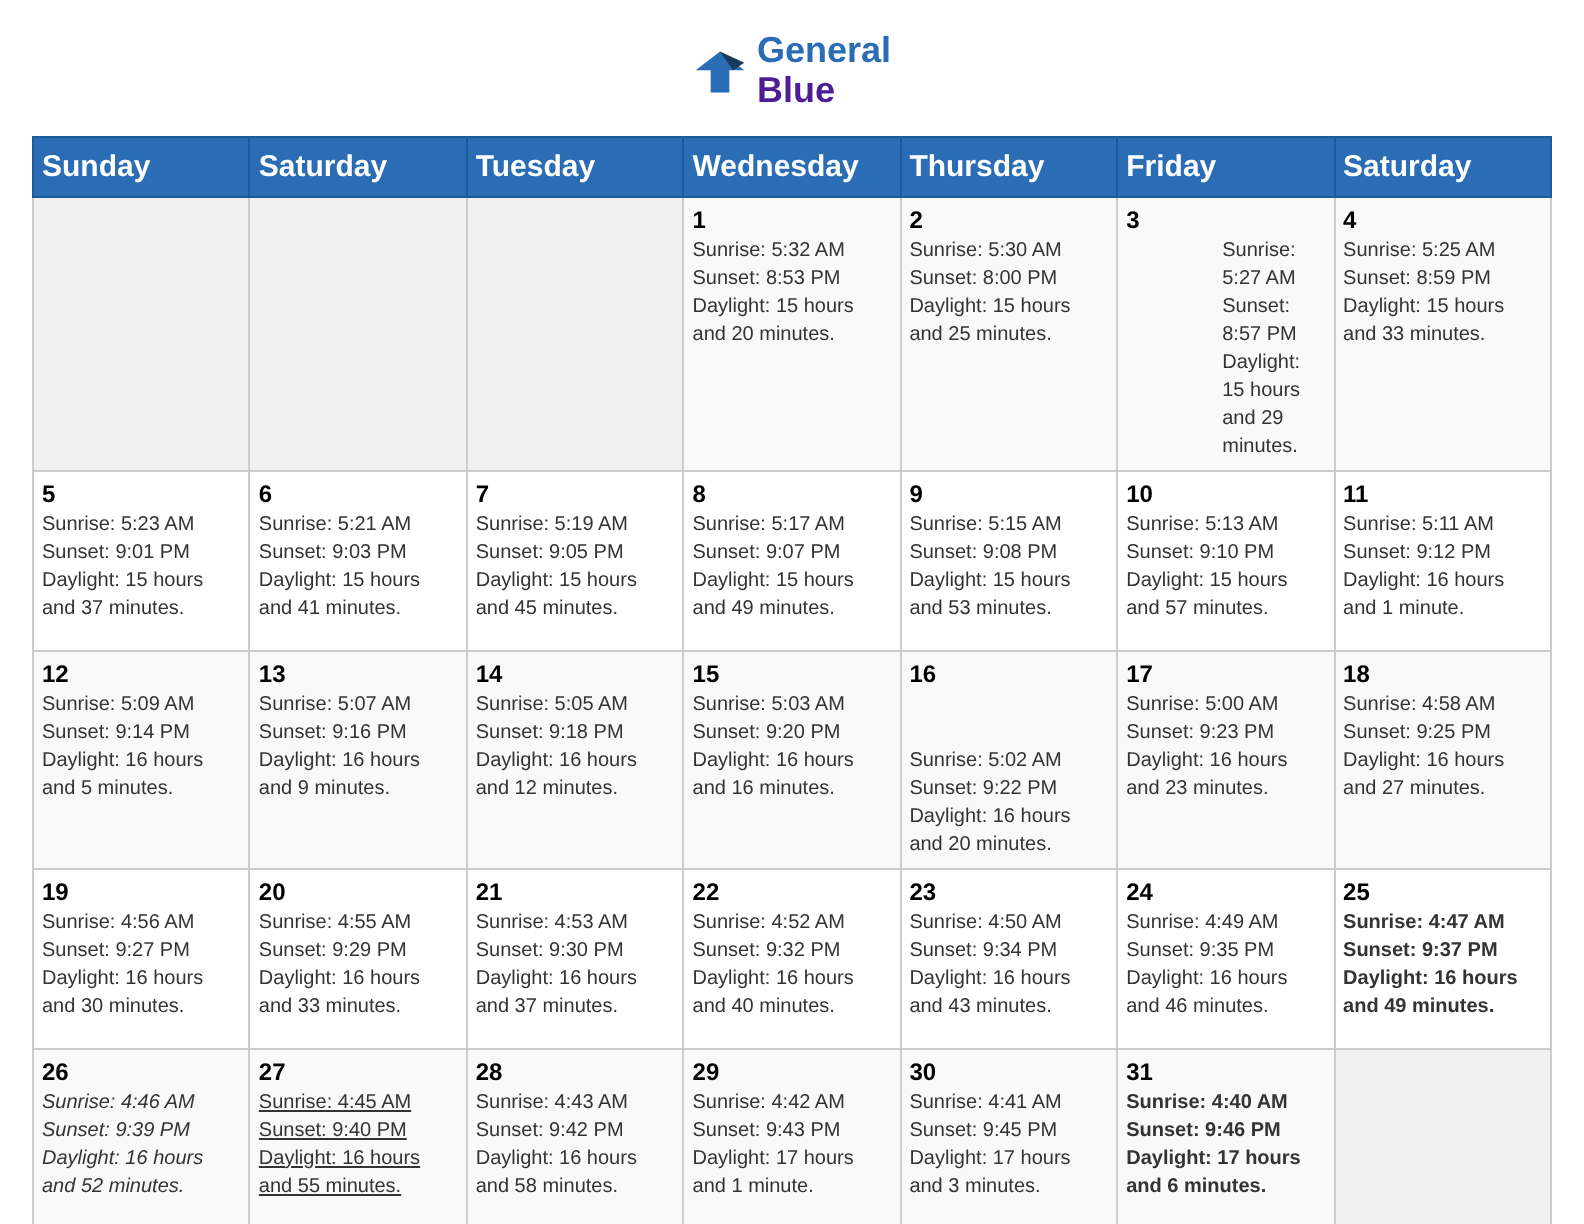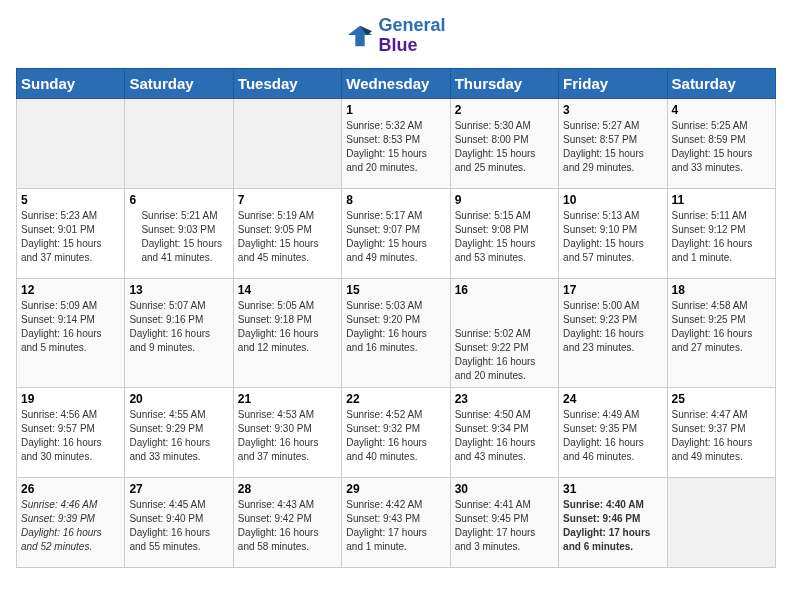--- a/index.html
+++ b/index.html
@@ -136,21 +136,21 @@
         </td>
         <td>
           <div class="day-num">2</div>
           <div class="day-info" style="white-space: pre-line;">Sunrise: 5:30 AM
 Sunset: 8:00 PM
 Daylight: 15 hours
 and 25 minutes.</div>
         </td>
         <td>
           <div class="day-num">3</div>
-          <div class="day-info" style="white-space: pre-line;">Sunrise: 5:27 AM
+          <div class="day-info" style="white-space: pre-line; margin-left: 48px;">Sunrise: 5:27 AM
 Sunset: 8:57 PM
 Daylight: 15 hours
 and 29 minutes.</div>
         </td>
         <td>
           <div class="day-num">4</div>
           <div class="day-info" style="white-space: pre-line;">Sunrise: 5:25 AM
 Sunset: 8:59 PM
 Daylight: 15 hours
 and 33 minutes.</div>
@@ -159,21 +159,21 @@
       <tr>
         <td>
           <div class="day-num">5</div>
           <div class="day-info" style="white-space: pre-line;">Sunrise: 5:23 AM
 Sunset: 9:01 PM
 Daylight: 15 hours
 and 37 minutes.</div>
         </td>
         <td>
           <div class="day-num">6</div>
-          <div class="day-info" style="white-space: pre-line; margin-left: 12px;">Sunrise: 5:21 AM
+          <div class="day-info" style="white-space: pre-line;">Sunrise: 5:21 AM
 Sunset: 9:03 PM
 Daylight: 15 hours
 and 41 minutes.</div>
         </td>
         <td>
           <div class="day-num">7</div>
           <div class="day-info" style="white-space: pre-line;">Sunrise: 5:19 AM
 Sunset: 9:05 PM
 Daylight: 15 hours
 and 45 minutes.</div>
@@ -255,21 +255,21 @@
           <div class="day-info" style="white-space: pre-line;">Sunrise: 4:58 AM
 Sunset: 9:25 PM
 Daylight: 16 hours
 and 27 minutes.</div>
         </td>
       </tr>
       <tr>
         <td>
           <div class="day-num">19</div>
           <div class="day-info" style="white-space: pre-line;">Sunrise: 4:56 AM
-Sunset: 9:57 PM
+Sunset: 9:27 PM
 Daylight: 16 hours
 and 30 minutes.</div>
         </td>
         <td>
           <div class="day-num">20</div>
           <div class="day-info" style="white-space: pre-line;">Sunrise: 4:55 AM
 Sunset: 9:29 PM
 Daylight: 16 hours
 and 33 minutes.</div>
         </td>
@@ -296,37 +296,37 @@
         </td>
         <td>
           <div class="day-num">24</div>
           <div class="day-info" style="white-space: pre-line;">Sunrise: 4:49 AM
 Sunset: 9:35 PM
 Daylight: 16 hours
 and 46 minutes.</div>
         </td>
         <td>
           <div class="day-num">25</div>
-          <div class="day-info" style="white-space: pre-line;">Sunrise: 4:47 AM
+          <div class="day-info" style="white-space: pre-line; font-weight: bold;">Sunrise: 4:47 AM
 Sunset: 9:37 PM
 Daylight: 16 hours
 and 49 minutes.</div>
         </td>
       </tr>
       <tr>
         <td>
           <div class="day-num">26</div>
           <div class="day-info" style="white-space: pre-line; font-style: italic;">Sunrise: 4:46 AM
 Sunset: 9:39 PM
 Daylight: 16 hours
 and 52 minutes.</div>
         </td>
         <td>
           <div class="day-num">27</div>
-          <div class="day-info" style="white-space: pre-line;">Sunrise: 4:45 AM
+          <div class="day-info" style="white-space: pre-line; text-decoration: underline;">Sunrise: 4:45 AM
 Sunset: 9:40 PM
 Daylight: 16 hours
 and 55 minutes.</div>
         </td>
         <td>
           <div class="day-num">28</div>
           <div class="day-info" style="white-space: pre-line;">Sunrise: 4:43 AM
 Sunset: 9:42 PM
 Daylight: 16 hours
 and 58 minutes.</div>

